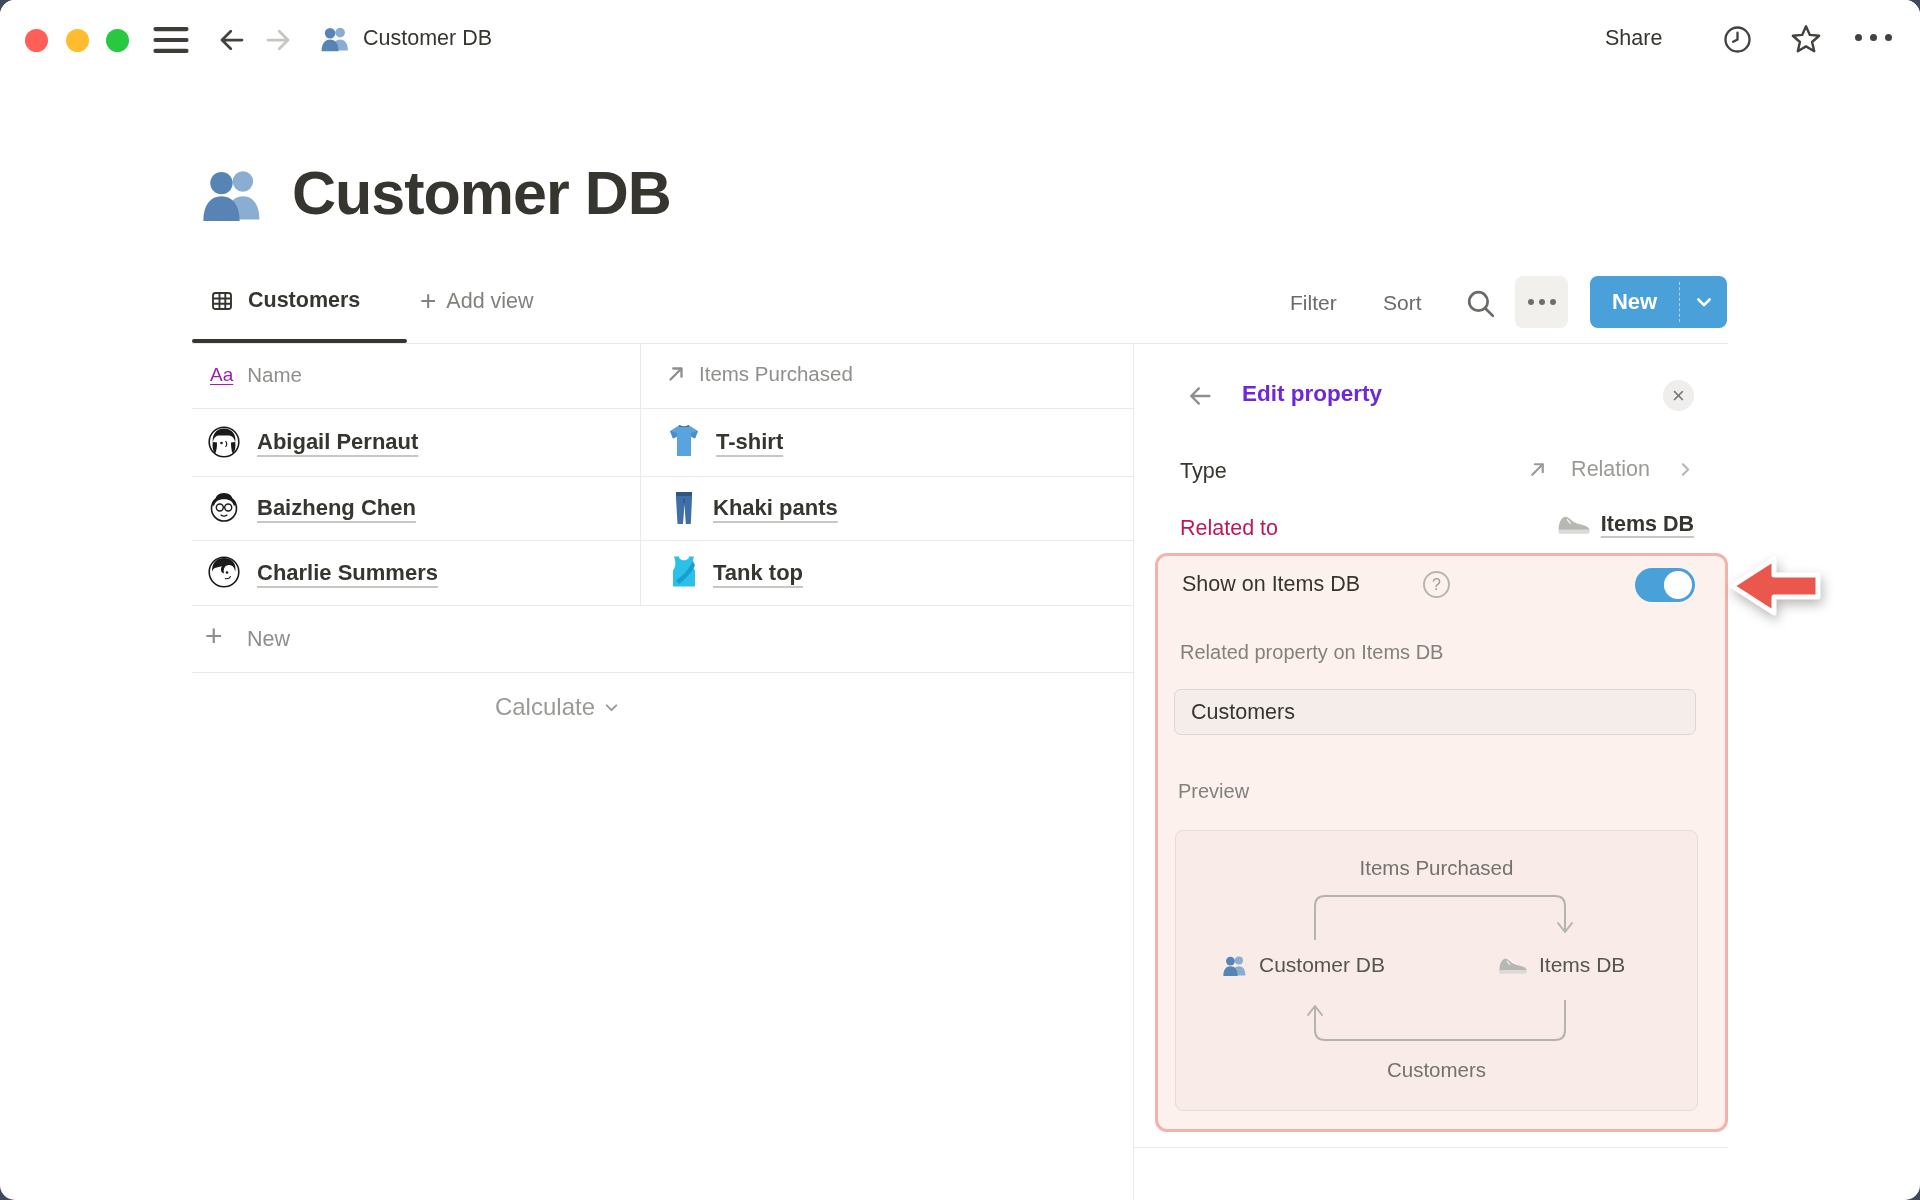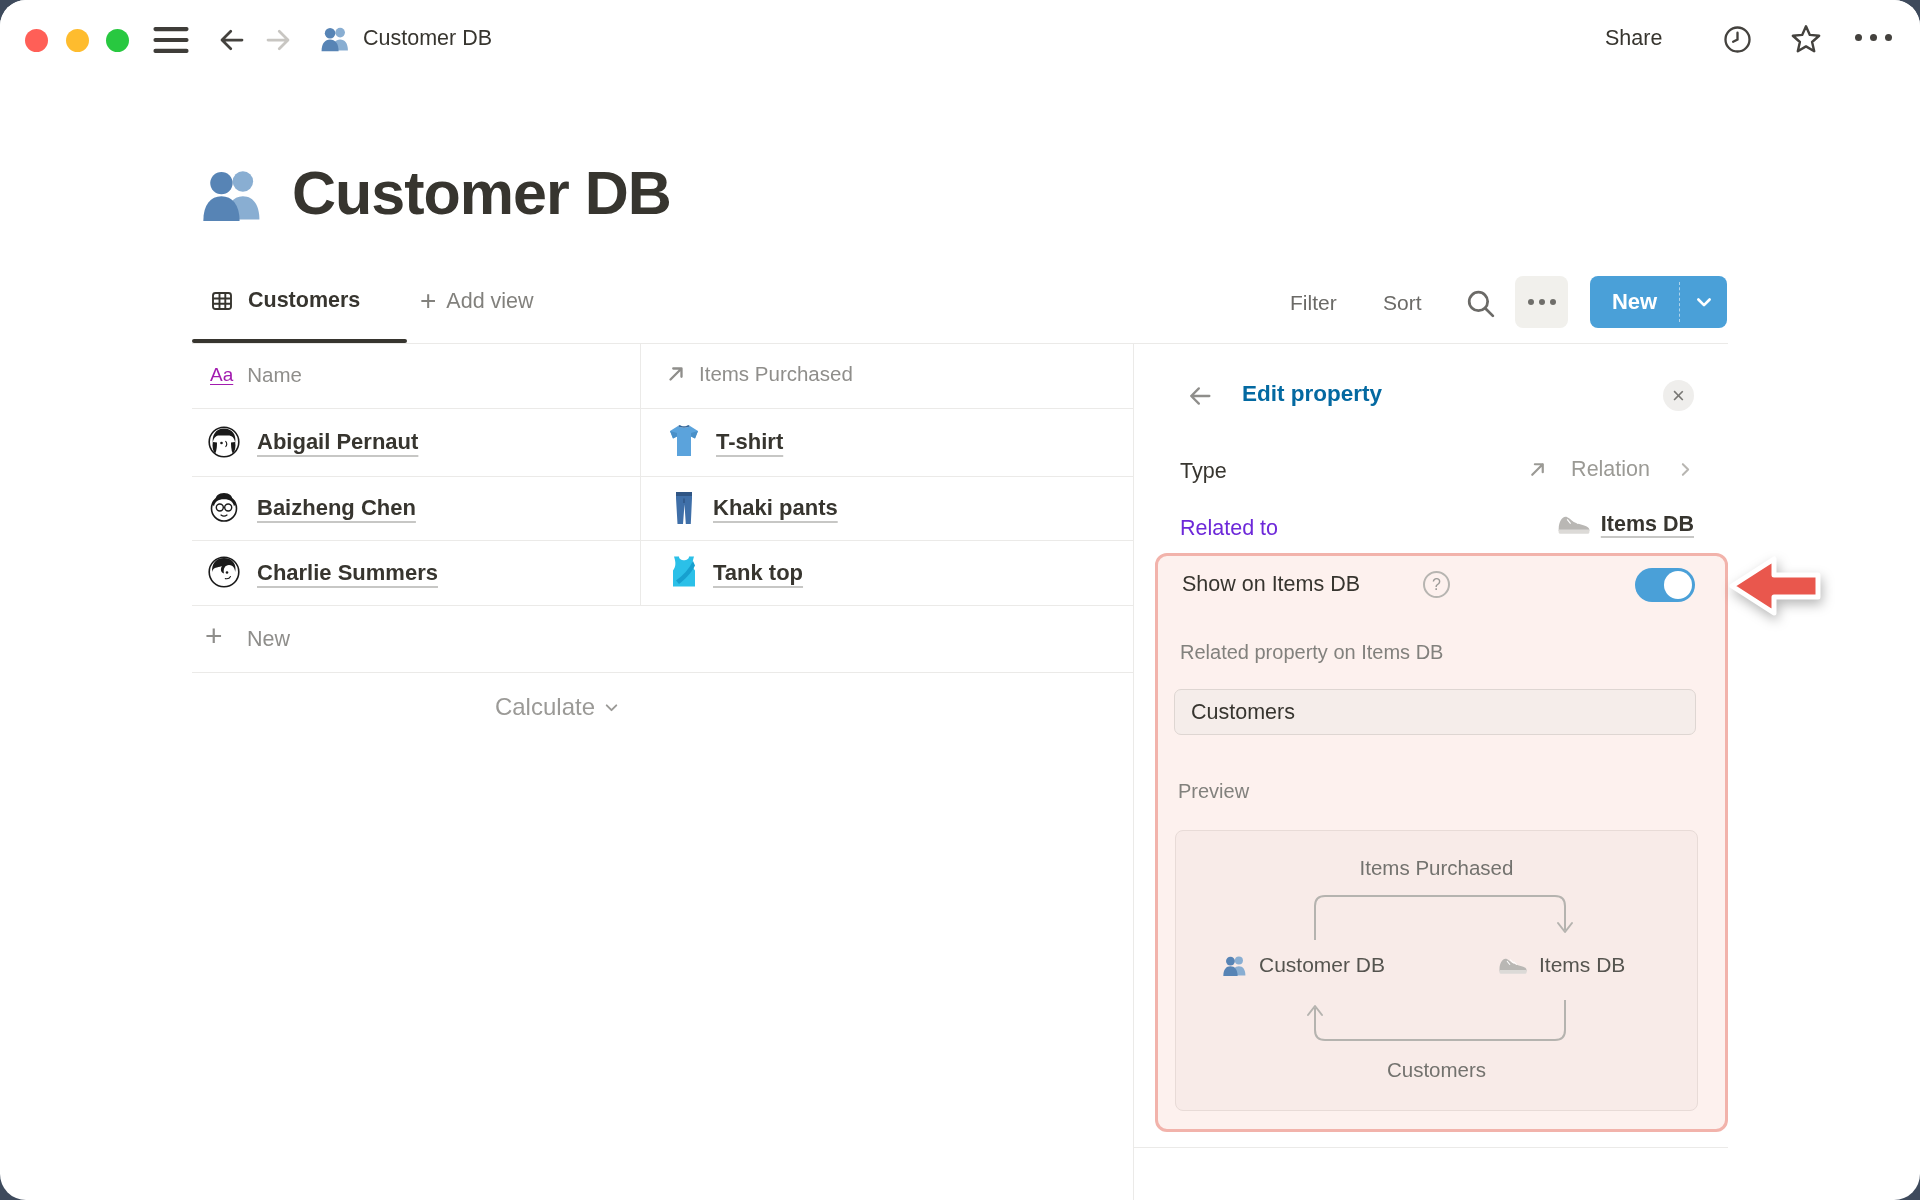--- a/index.html
+++ b/index.html
@@ -5,21 +5,21 @@
   html,body{margin:0;padding:0;}
   body{
     width:1920px;height:1200px;overflow:hidden;
     background:#3e4a5c;
     font-family:"Liberation Sans","DejaVu Sans",sans-serif;
     -webkit-font-smoothing:antialiased;
   }
   .abs{position:absolute;}
   #window{
     position:absolute;left:0;top:0;width:1920px;height:1200px;
-    background:#ffffff;border-radius:26px;overflow:hidden;
+    background:#ffffff;border-radius:15px;overflow:hidden;
   }
   .tl{border-radius:50%;width:23px;height:23px;}
   .hline{background:#ebeae8;height:1px;}
   .vline{background:#ebeae8;width:1px;}
   .cell-name{font-size:22px;font-weight:600;color:#37352f;
     text-decoration:underline;text-decoration-color:rgba(55,53,47,.28);
     text-decoration-thickness:1.5px;text-underline-offset:6px;}
   .hdr-label{font-size:20.5px;color:#8f8e8b;}
   .bar-label{font-size:21px;color:#6b6a67;}
   .more-box{width:53px;height:52px;border-radius:8px;background:#f1f0ec;
@@ -230,37 +230,37 @@
   <div class="abs" style="left:370px;top:693px;width:250px;display:flex;justify-content:flex-end;align-items:center;gap:8px;color:#9b9a97;">
     <span style="font-size:24px;">Calculate</span>
     <svg width="17" height="17" viewBox="0 0 16 16">
       <path d="M3.5 6 l4.5 4.5 4.5-4.5" stroke="#9b9a97" stroke-width="1.8" stroke-linecap="round" stroke-linejoin="round" fill="none"></path>
     </svg>
   </div>
 
   <svg class="abs" style="left:1186px;top:382px" width="28" height="28" viewBox="0 0 24 24">
     <path d="M20 12 H4.5 M11 5.5 l-6.5 6.5 6.5 6.5" stroke="#8f8e8b" stroke-width="2" stroke-linecap="round" stroke-linejoin="round" fill="none"></path>
   </svg>
-  <div class="abs" style="left:1242px;top:381px;font-size:22.5px;font-weight:700;color:#0369a1;">Edit property</div>
+  <div class="abs" style="left:1242px;top:381px;font-size:22.5px;font-weight:700;color:#6d28d9;">Edit property</div>
   <div class="abs close-btn">
     <span>×</span>
   </div>
 
   <div class="abs" style="left:1180px;top:459px;font-size:21.5px;color:#37352f;">Type</div>
   <div class="abs" style="left:1400px;top:457px;width:294px;display:flex;justify-content:flex-end;align-items:center;gap:23px;color:#9b9a95;">
     <svg width="21" height="21" viewBox="0 0 20 20" style="color:#9b9a95">
         <use href="#g-relation"></use>
       </svg>
     <span style="font-size:21.5px;">Relation</span>
     <svg width="17" height="17" viewBox="0 0 16 16" style="margin-left:4px;">
       <path d="M5.5 3 l5 5 -5 5" stroke="#b8b6b2" stroke-width="1.9" stroke-linecap="round" stroke-linejoin="round" fill="none"></path>
     </svg>
   </div>
 
-  <div class="abs" style="left:1180px;top:516px;font-size:21.5px;color:#6d28d9;">Related to</div>
+  <div class="abs" style="left:1180px;top:516px;font-size:21.5px;color:#be185d;">Related to</div>
   <div class="abs" style="left:1400px;top:512px;width:294px;display:flex;justify-content:flex-end;align-items:center;gap:10px;">
     <svg width="34" height="23" viewBox="0 0 40 26">
         <use href="#g-sneaker"></use>
       </svg>
     <span class="underlined-db" style="font-size:21.5px;font-weight:700;color:#37352f;">Items DB</span>
   </div>
 
   <div class="abs pinkbox"></div>
 
   <div class="abs" style="left:1182px;top:572px;font-size:21.5px;color:#37352f;">Show on Items DB</div>

